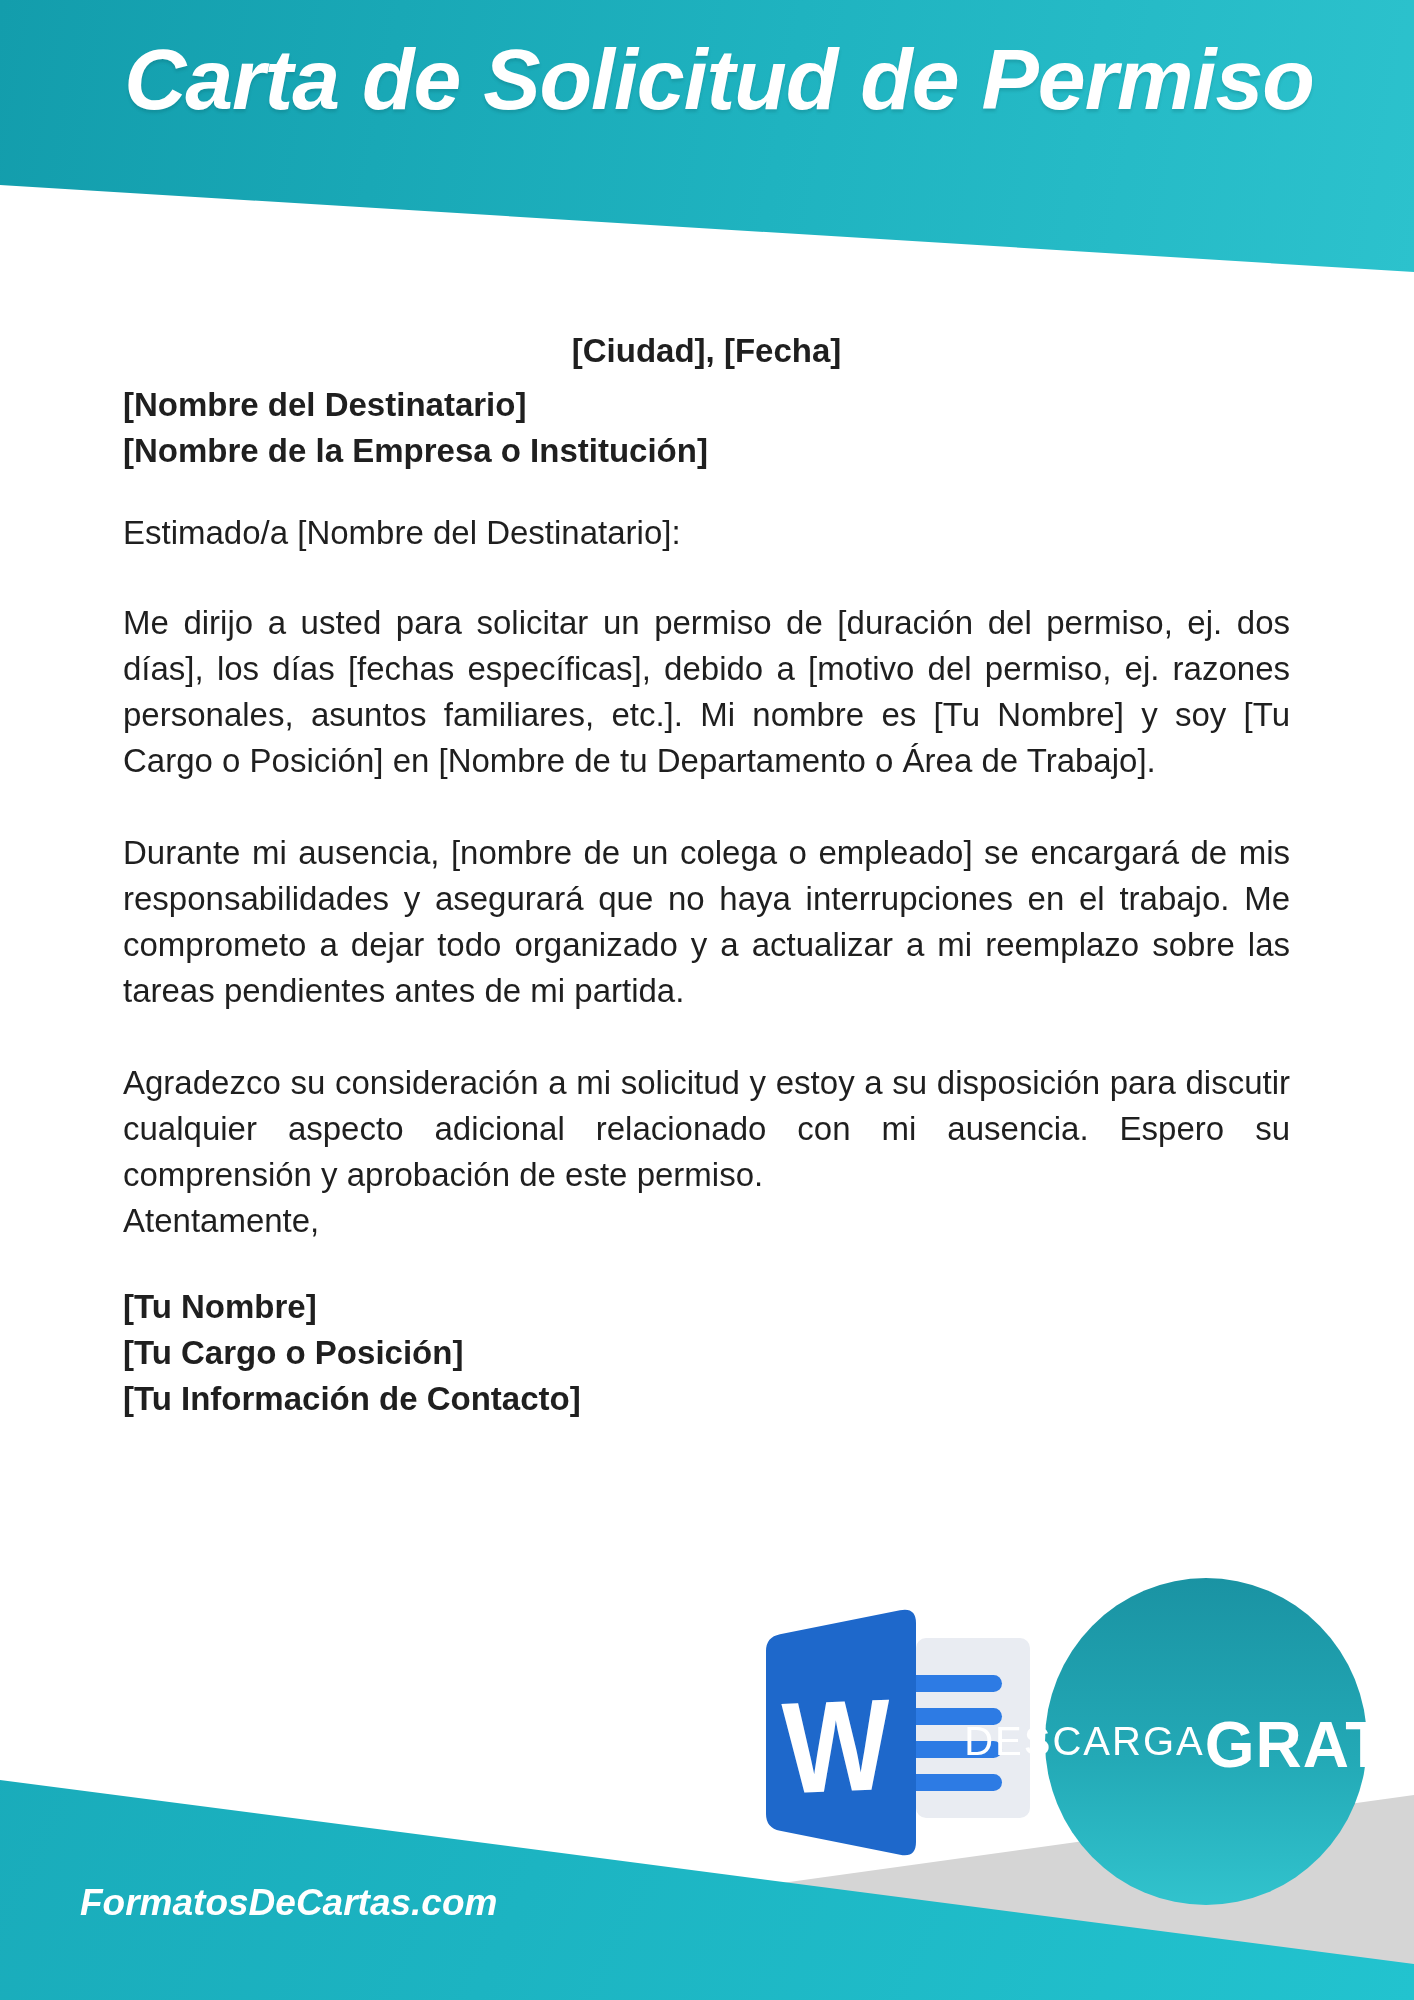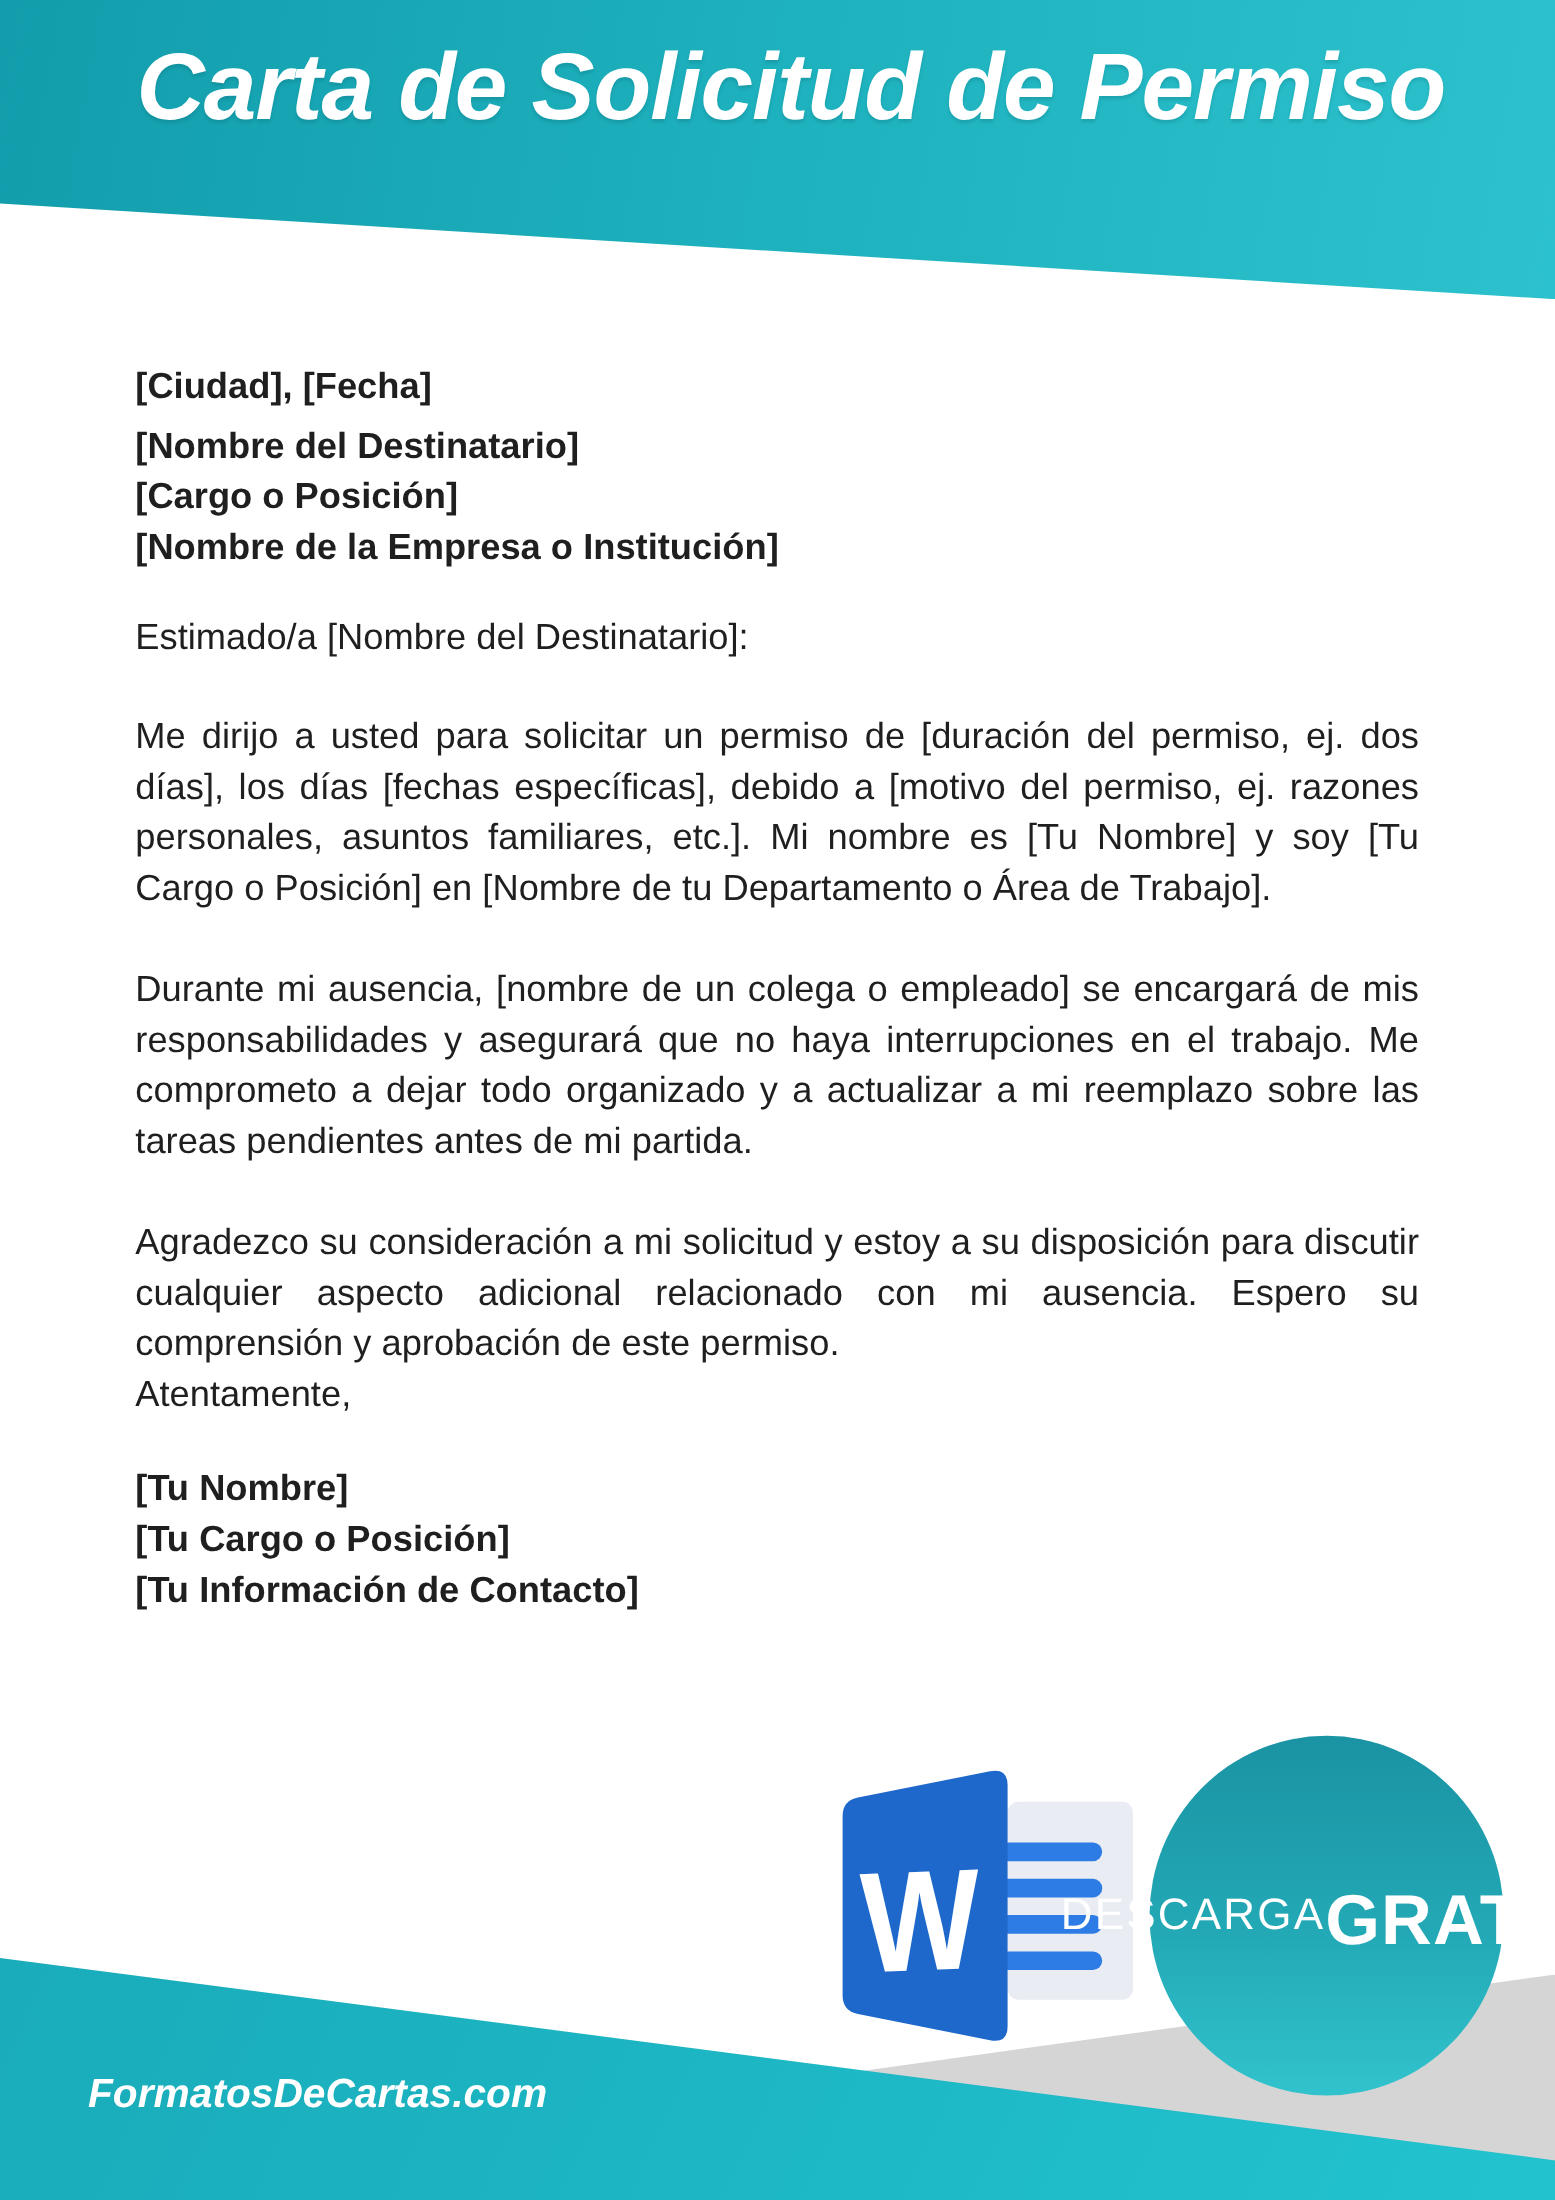--- a/index.html
+++ b/index.html
@@ -27,21 +27,21 @@
     text-shadow:0 3px 3px rgba(0,70,80,.18);
     white-space:nowrap;
   }
 
   
   .letter{
     position:absolute;left:123px;top:328px;width:1167px;
     color:#1f1f1f;
     font-size:33px;line-height:46px;
   }
-  .date-line{font-weight:bold;text-align:left;}
+  .date-line{font-weight:bold;text-align:center;}
   .recipient{font-weight:bold;margin-top:8px;}
   .salutation{margin-top:36px;}
   .para{margin:44px 0 0 0;text-align:justify;}
   .para + .para{margin-top:46px;}
   .closing{margin:0;}
   .signature{font-weight:bold;margin-top:40px;}
 
   
   .gray-wedge{
     position:absolute;inset:0;
@@ -81,21 +81,20 @@
 
 <div class="page">
 
   <div class="header-band"></div>
   <div class="page-title">Carta de Solicitud de Permiso</div>
 
   <div class="letter">
     <div class="date-line">[Ciudad], [Fecha]</div>
     <div class="recipient">
       <div>[Nombre del Destinatario]</div>
-      <div>[Cargo o Posición]</div>
       <div>[Nombre de la Empresa o Institución]</div>
     </div>
     <div class="salutation">Estimado/a [Nombre del Destinatario]:</div>
     <p class="para">Me dirijo a usted para solicitar un permiso de [duración del permiso, ej. dos días], los días [fechas específicas], debido a [motivo del permiso, ej. razones personales, asuntos familiares, etc.]. Mi nombre es [Tu Nombre] y soy [Tu Cargo o Posición] en [Nombre de tu Departamento o Área de Trabajo].</p>
     <p class="para">Durante mi ausencia, [nombre de un colega o empleado] se encargará de mis responsabilidades y asegurará que no haya interrupciones en el trabajo. Me comprometo a dejar todo organizado y a actualizar a mi reemplazo sobre las tareas pendientes antes de mi partida.</p>
     <p class="para">Agradezco su consideración a mi solicitud y estoy a su disposición para discutir cualquier aspecto adicional relacionado con mi ausencia. Espero su comprensión y aprobación de este permiso.</p>
     <div class="closing">Atentamente,</div>
     <div class="signature">
       <div>[Tu Nombre]</div>
       <div>[Tu Cargo o Posición]</div>

